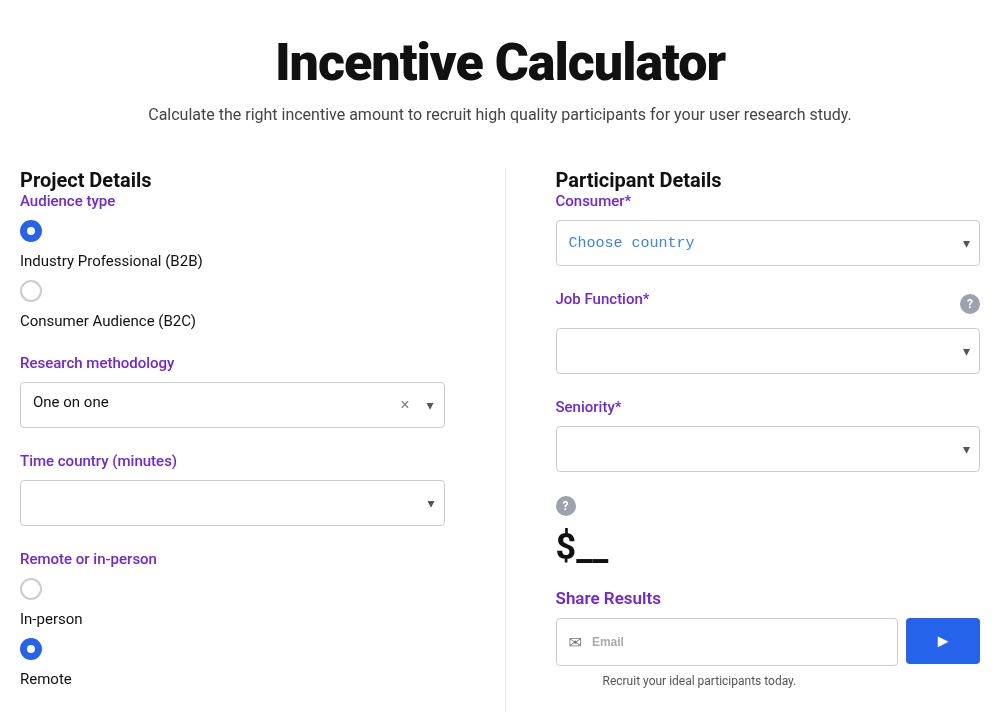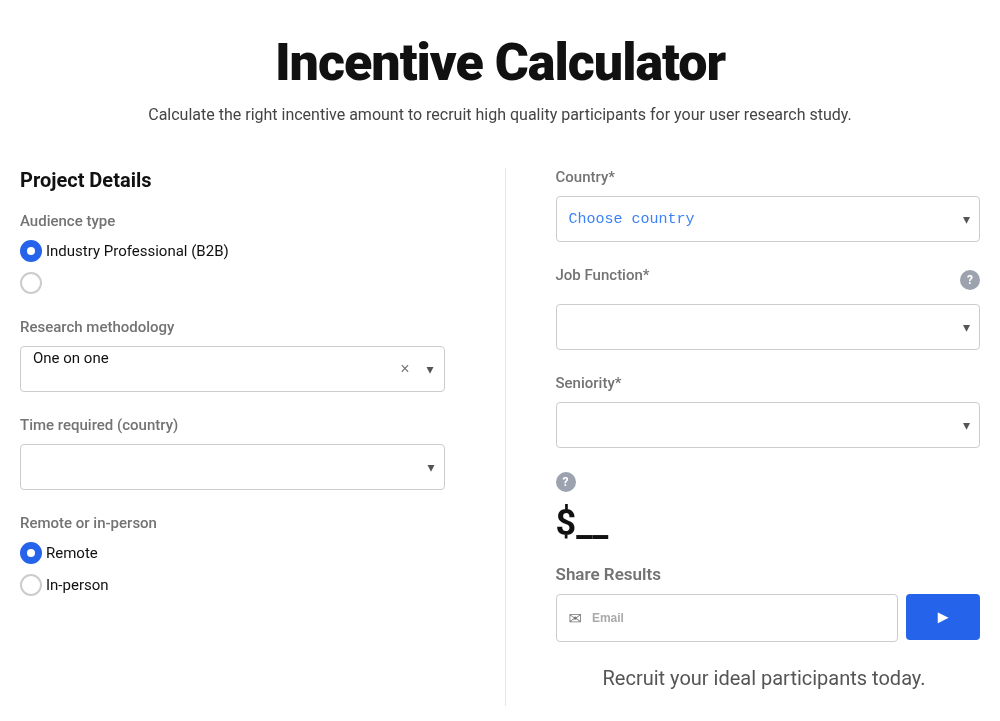--- a/index.html
+++ b/index.html
@@ -45,41 +45,40 @@
     }
 
     .right-panel {
       flex: 1;
       padding-left: 10px;
     }
 
     .section-title {
       font-size: 20px;
       font-weight: 700;
-      margin-bottom: 20px;
     }
 
     .field-group {
       margin-bottom: 24px;
     }
 
     .field-label {
       font-size: 15px;
       font-weight: 500;
       margin-bottom: 10px;
-      color: #737373;
+      color: #6d28d9;
     }
 
     .radio-option {
       display: flex;
-      align-items: center;
-      gap: 4px;
+      gap: 10px;
       margin-bottom: 10px;
       cursor: pointer;
       font-size: 15px;
+      flex-direction: column;
     }
 
     .radio-btn {
       width: 22px;
       height: 22px;
       border-radius: 50%;
       border: 2px solid #ccc;
       display: flex;
       align-items: center;
       justify-content: center;
@@ -142,25 +141,25 @@
       background: none;
       border: none;
       font-size: 16px;
       color: #777;
       cursor: pointer;
       padding: 0 4px;
     }
 
     .select-with-value {
       display: flex;
-      align-items: flex-start;
+      align-items: flex-end;
       border: 1px solid #ccc;
       border-radius: 4px;
       height: 46px;
-      padding: 2px 12px;
+      padding: 16px 12px;
       font-size: 15px;
       position: relative;
     }
 
     .select-value {
       flex: 1;
       font-size: 15px;
     }
 
     .help-icon {
@@ -245,23 +244,23 @@
       padding: 0 28px;
       font-size: 18px;
       cursor: pointer;
       height: 46px;
       display: flex;
       align-items: center;
       justify-content: center;
     }
 
     .recruit-text {
-      font-size: 20px;
+      font-size: 12px;
       color: #555;
-      margin-top: 24px;
+      margin-top: 8px;
       padding-left: 47px;
     }
 
     .divider {
       width: 1px;
       background: #e5e7eb;
       margin: 0 0px;
     }
   </style>
 </head>
@@ -278,63 +277,65 @@
     <div class="section-title">Project Details</div>
 
     <div class="field-group">
       <div class="field-label">Audience type</div>
       <div class="radio-option">
         <div class="radio-btn selected"></div>
         <span>Industry Professional (B2B)</span>
       </div>
       <div class="radio-option">
         <div class="radio-btn"></div>
+        <span>Consumer Audience (B2C)</span>
       </div>
     </div>
 
     <div class="field-group">
       <div class="field-label">Research methodology</div>
       <div class="select-wrapper">
         <div class="select-with-value">
           <span class="select-value">One on one</span>
           <button class="clear-btn">×</button>
           <span class="select-arrow">▾</span>
         </div>
       </div>
     </div>
 
     <div class="field-group">
-      <div class="field-label">Time required (country)</div>
+      <div class="field-label">Time country (minutes)</div>
       <div class="select-wrapper">
         <select class="select-control">
           <option value=""></option>
         </select>
         <span class="select-arrow">▾</span>
       </div>
     </div>
 
     <div class="field-group">
       <div class="field-label">Remote or in-person</div>
       <div class="radio-option">
+        <div class="radio-btn"></div>
+        <span>In-person</span>
+      </div>
+      <div class="radio-option">
         <div class="radio-btn selected"></div>
         <span>Remote</span>
       </div>
-      <div class="radio-option">
-        <div class="radio-btn"></div>
-        <span>In-person</span>
-      </div>
     </div>
   </div>
 
   <div class="divider"></div>
 
   <div class="right-panel">
-
-    <div class="field-group">
-      <div class="field-label">Country*</div>
+    <div class="section-title">Participant Details</div>
+
+    <div class="field-group">
+      <div class="field-label">Consumer*</div>
       <div class="select-wrapper">
         <select class="select-control placeholder">
           <option value="">Choose country</option>
         </select>
         <span class="select-arrow">▾</span>
       </div>
     </div>
 
     <div class="field-group">
       <div class="right-field-row">

